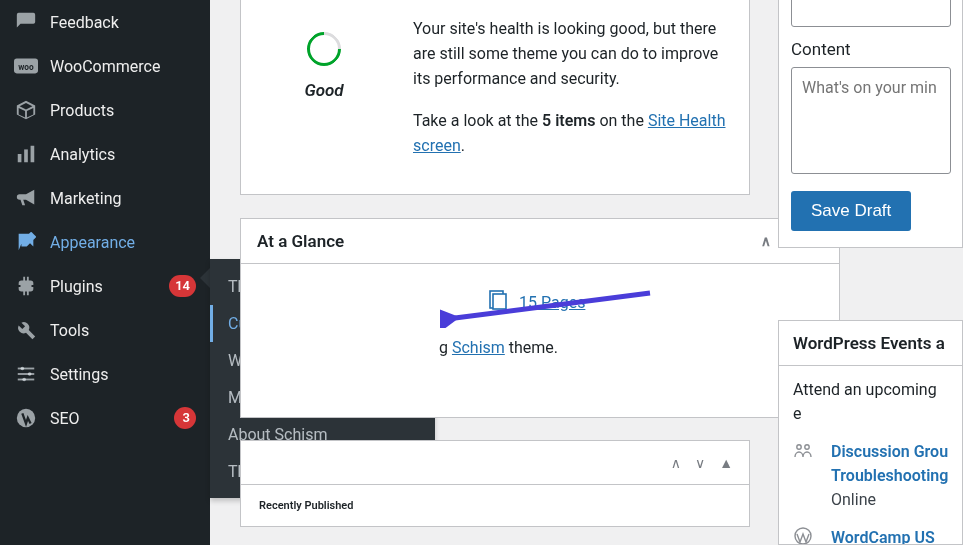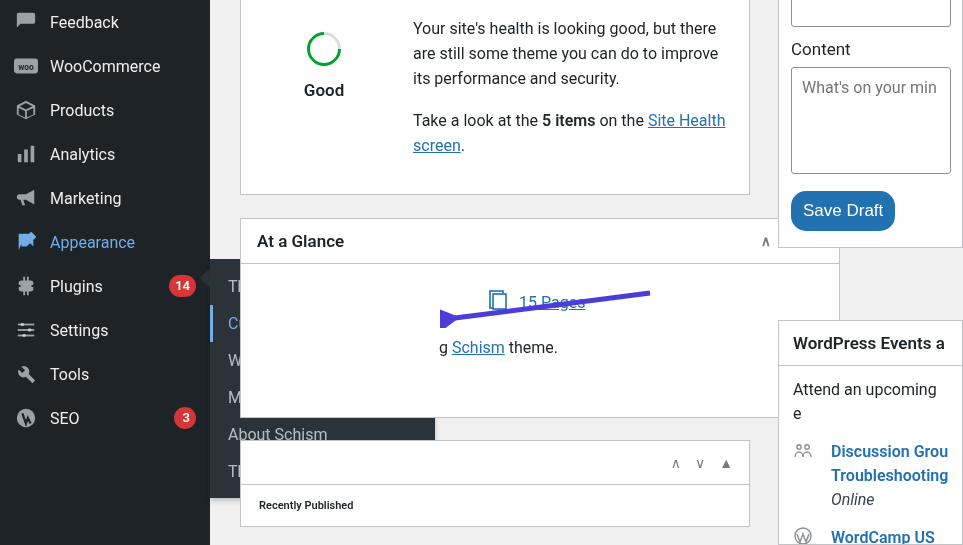--- a/index.html
+++ b/index.html
@@ -147,20 +147,21 @@
     border: 3px solid #00a32a;
     border-right-color: #dcdcde;
     border-radius: 50%;
     transform: rotate(-45deg);
     margin-bottom: 14px;
   }
   .health-status-text {
     font-size: 17px;
     font-weight: 600;
     color: #1d2327;
+    font-style: italic;
   }
   .health-right {
     flex: 1;
     font-size: 16px;
     color: #1d2327;
     line-height: 1.55;
     padding-top: 40px;
   }
   .health-right p { margin-bottom: 18px; }
   .link { color: #2271b1; text-decoration: underline; cursor: pointer; }
@@ -258,22 +259,22 @@
     color: #8c8f94;
     font-family: inherit;
     resize: none;
   }
   .save-btn {
     display: inline-block;
     margin-top: 14px;
     background: #2271b1;
     color: #fff;
     font-size: 17px;
-    padding: 10px 12px;
-    border-radius: 15px;
+    padding: 10px 20px;
+    border-radius: 3px;
     cursor: pointer;
     border: none;
   }
 
   .events-box {
     position: absolute;
     top: 320px;
     left: 0;
     width: 185px;
     background: #fff;
@@ -288,21 +289,21 @@
     border-bottom: 1px solid #c3c4c7;
   }
   .events-body { padding: 12px 14px; font-size: 16px; line-height: 1.5; }
   .event-item { display: flex; gap: 16px; margin-top: 14px; }
   .event-icon {
     width: 22px;
     color: #8c8f94;
     flex-shrink: 0;
   }
   .event-title { color: #2271b1; font-weight: 600; cursor: pointer; }
-  .event-loc { color: #3c434a; font-style: italic; }
+  .event-loc { color: #3c434a; }
 
   
   .anno-arrow {
     position: absolute;
     left: 440px;
     top: 283px;
     pointer-events: none;
   }
 </style>
 </head>
@@ -362,41 +363,41 @@
         <span class="sidebar-label">Appearance</span>
       </div>
       <div class="sidebar-item">
         <span class="sidebar-icon">
           <svg width="22" height="22" viewBox="0 0 24 24" fill="currentColor">
             <path d="M9 2v4H7a3 3 0 0 0-3 3v2h2v2H4v2a3 3 0 0 0 3 3h2v4h2v-4h2v4h2v-4h2a3 3 0 0 0 3-3v-2h-2v-2h2V9a3 3 0 0 0-3-3h-2V2h-2v4h-2V2H9z"></path>
           </svg>
         </span>
         <span class="sidebar-label">Plugins</span>
         <span class="badge">14</span>
+      </div>
+      <div class="sidebar-item">
+        <span class="sidebar-icon">
+          <svg width="22" height="22" viewBox="0 0 24 24" fill="currentColor">
+            <path d="M22 19l-7-7a6 6 0 0 0-8-8L11 8l-3 3-4-4a6 6 0 0 0 8 8l7 7 3-3z"></path>
+          </svg>
+        </span>
+        <span class="sidebar-label">Tools</span>
       </div>
       <div class="sidebar-item">
         <span class="sidebar-icon">
           <svg width="22" height="22" viewBox="0 0 24 24" fill="currentColor">
             <rect x="3" y="5" width="18" height="2"></rect>
             <rect x="3" y="11" width="18" height="2"></rect>
             <rect x="3" y="17" width="18" height="2"></rect>
             <circle cx="8" cy="6" r="2"></circle>
             <circle cx="16" cy="12" r="2"></circle>
             <circle cx="10" cy="18" r="2"></circle>
           </svg>
         </span>
         <span class="sidebar-label">Settings</span>
-      </div>
-      <div class="sidebar-item">
-        <span class="sidebar-icon">
-          <svg width="22" height="22" viewBox="0 0 24 24" fill="currentColor">
-            <path d="M22 19l-7-7a6 6 0 0 0-8-8L11 8l-3 3-4-4a6 6 0 0 0 8 8l7 7 3-3z"></path>
-          </svg>
-        </span>
-        <span class="sidebar-label">Tools</span>
       </div>
       <div class="sidebar-item">
         <span class="sidebar-icon">
           <svg width="22" height="22" viewBox="0 0 24 24">
             <circle cx="12" cy="12" r="10" fill="currentColor"></circle>
             <path d="M8 7l4 11 2-6 3 6" stroke="#1d2327" stroke-width="2.5" fill="none"></path>
           </svg>
         </span>
         <span class="sidebar-label">SEO</span>
         <span class="badge">3</span>

